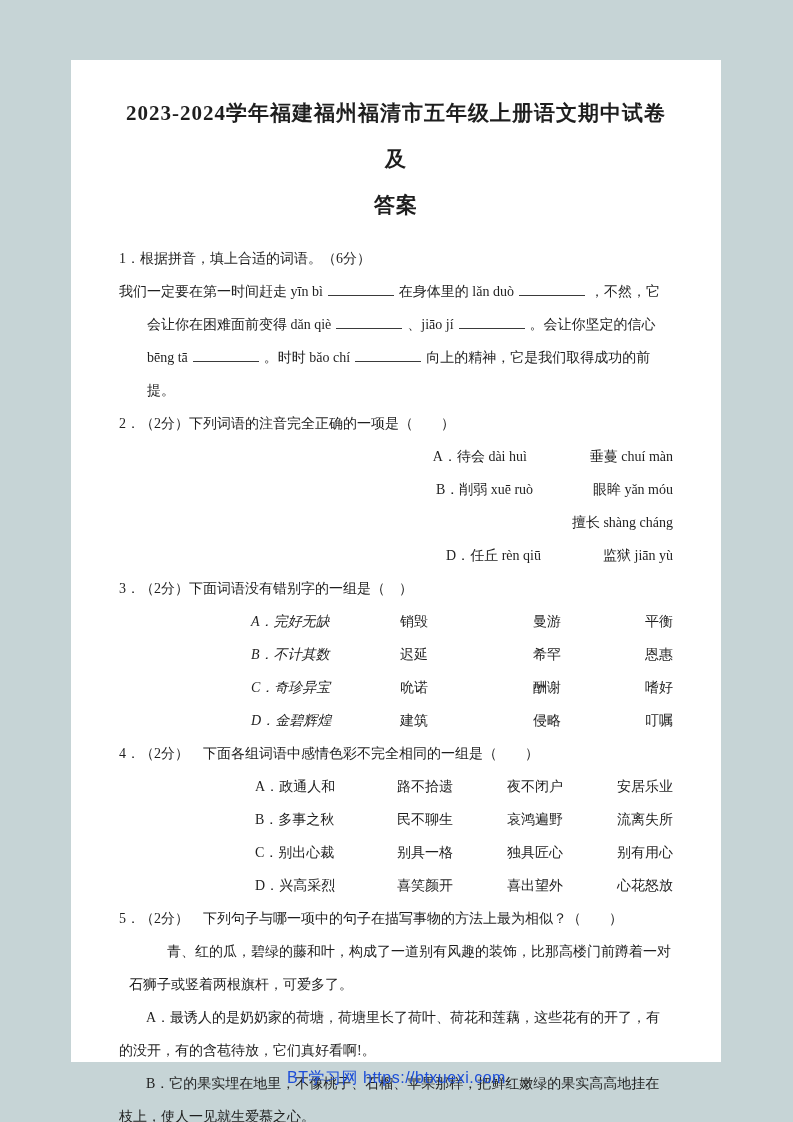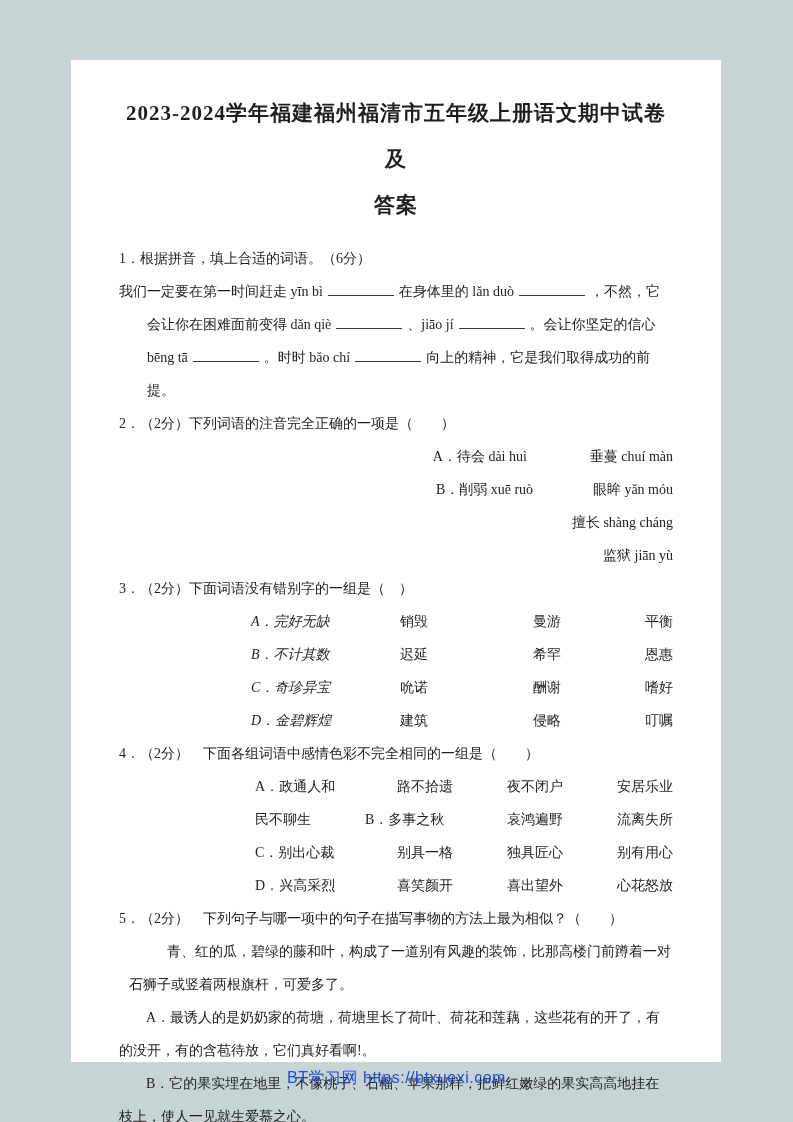--- a/index.html
+++ b/index.html
@@ -83,20 +83,21 @@
       <span class="cell">垂蔓 chuí màn</span>
     </div>
     <div class="opt-row">
       <span class="cell c1"><span>B．</span><span>削弱 xuē ruò</span></span>
       <span class="cell">眼眸 yǎn móu</span>
     </div>
     <div class="opt-row">
       <span class="cell">擅长 shàng cháng</span>
     </div>
     <div class="opt-row">
+      <span class="cell c1"><span>D．</span><span>任丘 rèn qiū</span></span>
       <span class="cell">监狱 jiān yù</span>
     </div>
   </div>
 
   <div class="q q3">
     <div class="q-header">3．（2分）下面词语没有错别字的一组是（　）</div>
     <div class="opt-row">
       <span class="cell c1"><span>A．</span><span>完好无缺</span></span>
       <span class="cell c2">销毁</span>
       <span class="cell c3">曼游</span>
@@ -124,22 +125,22 @@
 
   <div class="q q4">
     <div class="q-header">4．（2分）　下面各组词语中感情色彩不完全相同的一组是（　　）</div>
     <div class="opt-row">
       <span class="cell c1"><span>A．</span><span>政通人和</span></span>
       <span class="cell c2">路不拾遗</span>
       <span class="cell c3">夜不闭户</span>
       <span class="cell">安居乐业</span>
     </div>
     <div class="opt-row">
+      <span class="cell c1"><span>B．</span><span>多事之秋</span></span>
       <span class="cell c2">民不聊生</span>
-      <span class="cell c1"><span>B．</span><span>多事之秋</span></span>
       <span class="cell c3">哀鸿遍野</span>
       <span class="cell">流离失所</span>
     </div>
     <div class="opt-row">
       <span class="cell c1"><span>C．</span><span>别出心裁</span></span>
       <span class="cell c2">别具一格</span>
       <span class="cell c3">独具匠心</span>
       <span class="cell">别有用心</span>
     </div>
     <div class="opt-row">

